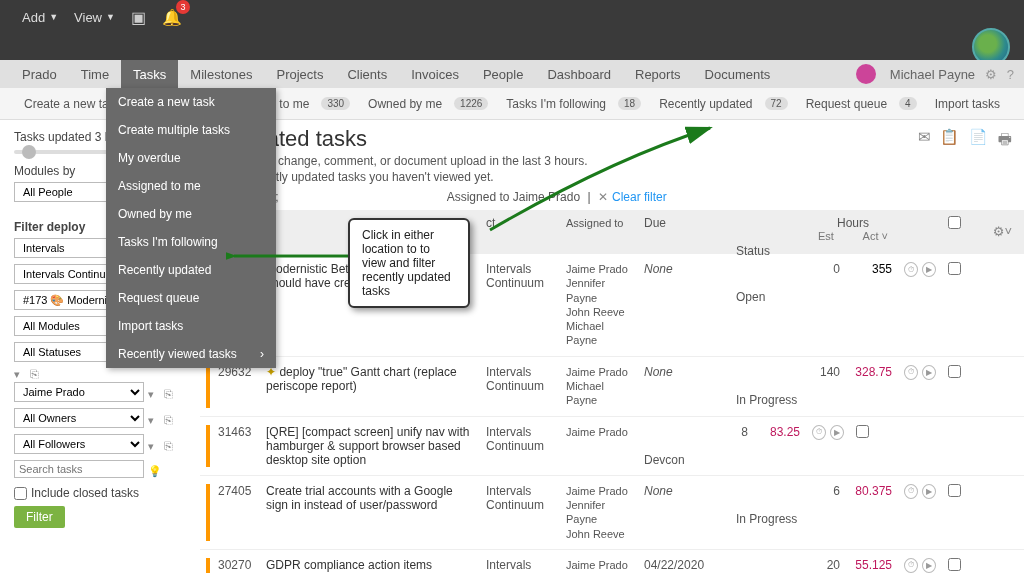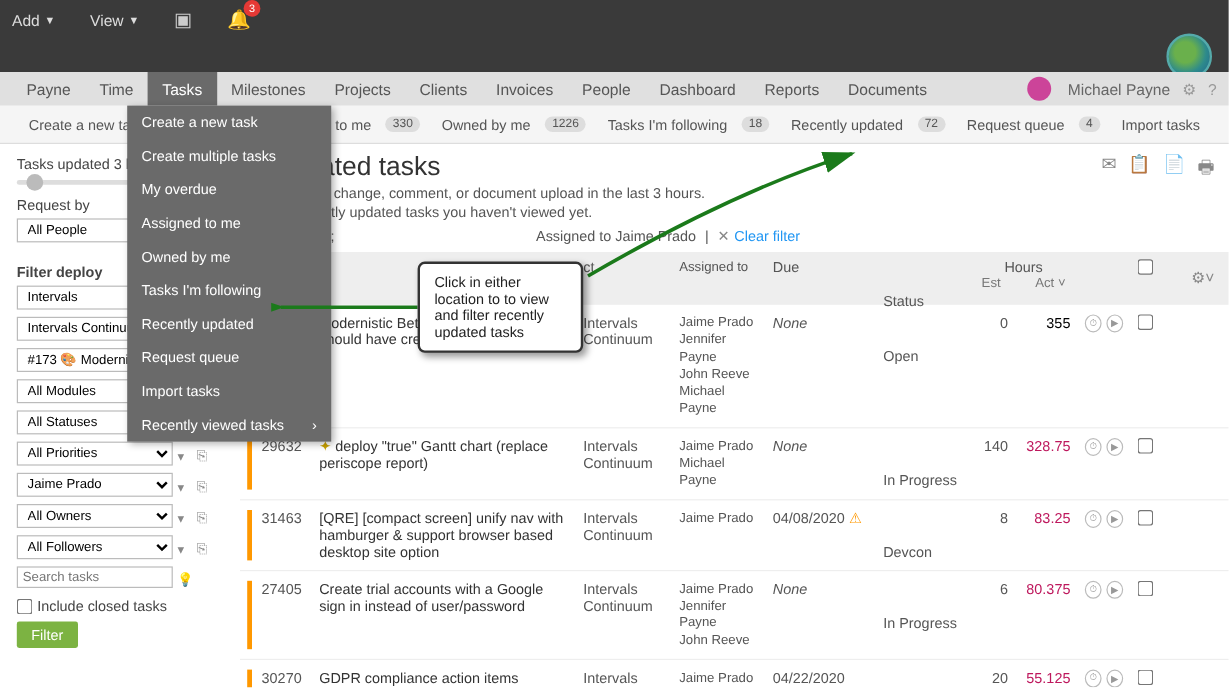--- a/index.html
+++ b/index.html
@@ -1,19 +1,19 @@
 <!DOCTYPE html>
 <html><head>
 <meta charset="utf-8">
 <style>
 * { margin: 0; padding: 0; box-sizing: border-box; font-family: "Segoe UI", Arial, sans-serif; }
 body { width: 1024px; height: 573px; overflow: hidden; background: #fff; position: relative; }
 
 
-.topbar { height: 60px; background: #3a3a3a; display: flex; align-items: flex-start; padding: 6px 10px; position: relative; gap: 13px; }
+.topbar { height: 60px; background: #3a3a3a; display: flex; align-items: flex-start; padding: 6px 22px; position: relative; }
 .topbar .item { color: #ddd; font-size: 13px; margin-right: 16px; cursor: pointer; display: flex; align-items: center; height: 22px; }
 .topbar .caret { margin-left: 4px; font-size: 9px; }
 .topbar .icon { color: #ccc; font-size: 16px; position: relative; }
 .badge-small { position: absolute; top: -6px; right: -8px; background: #e53935; color: #fff; border-radius: 50%; font-size: 9px; width: 14px; height: 14px; display: flex; align-items: center; justify-content: center; }
 .logo-circle { position: absolute; right: 14px; top: 28px; width: 38px; height: 38px; border-radius: 50%; background: radial-gradient(circle at 40% 40%, #6ab04c 30%, #2e8b8b 60%, #1e6091 100%); border: 2px solid #5aa; }
 
 
 .mainnav { height: 28px; background: #e0e0e0; display: flex; align-items: center; padding: 0 10px; font-size: 13px; position: relative; }
 .mainnav .nav-item { padding: 0 12px; color: #555; height: 28px; display: flex; align-items: center; cursor: pointer; }
 .mainnav .nav-item.active { background: #6a6a6a; color: #fff; }
@@ -72,21 +72,21 @@
 .c-act { width: 52px; text-align: right; }
 .c-icons { width: 44px; display: flex; gap: 4px; align-items: flex-start; color: #aaa; }
 .c-check { width: 24px; text-align: center; }
 .act-red { color: #be185d; }
 .bar-orange { background: #ff9800; width: 4px; align-self: stretch; }
 .play-icon, .clock-icon { width: 15px; height: 15px; border: 1px solid #bbb; border-radius: 50%; display: inline-flex; align-items: center; justify-content: center; font-size: 8px; color: #999; }
 .warn-icon { color: #ff9800; font-size: 12px; }
 .sparkle { color: #caa200; }
 
 
-.callout { position: absolute; left: 348px; top: 218px; background: #fff; border: 2px solid #333; border-radius: 6px; padding: 8px 12px; font-size: 12px; color: #222; z-index: 60; box-shadow: 3px 3px 6px rgba(0,0,0,0.4); width: 138px; }
+.callout { position: absolute; left: 348px; top: 218px; background: #fff; border: 2px solid #333; border-radius: 6px; padding: 8px 12px; font-size: 12px; color: #222; z-index: 60; box-shadow: 3px 3px 6px rgba(0,0,0,0.4); width: 122px; }
 
 
 .arrow { position: absolute; z-index: 55; pointer-events: none; }
 
 input[type=checkbox] { cursor: pointer; }
 </style>
 </head>
 <body>
 
 <div class="topbar">
@@ -97,21 +97,21 @@
   <div class="item">
       <span>View</span>
       <span class="caret">▼</span>
     </div>
   <div class="item icon">▣</div>
   <div class="item icon">🔔<span class="badge-small">3</span></div>
   <div class="logo-circle"></div>
 </div>
 
 <div class="mainnav">
-  <div class="nav-item">Payne</div>
+  <div class="nav-item">Prado</div>
   <div class="nav-item">Time</div>
   <div class="nav-item active">Tasks</div>
   <div class="nav-item">Milestones</div>
   <div class="nav-item">Projects</div>
   <div class="nav-item">Clients</div>
   <div class="nav-item">Invoices</div>
   <div class="nav-item">People</div>
   <div class="nav-item">Dashboard</div>
   <div class="nav-item">Reports</div>
   <div class="nav-item">Documents</div>
@@ -156,21 +156,21 @@
       <span>›</span>
     </div>
 </div>
 
 <div class="content">
   <div class="sidebar">
     <div class="label">Tasks updated 3 l</div>
     <div class="slider">
         <div class="knob"></div>
       </div>
-    <div class="label">Request by</div>
+    <div class="label">Modules by</div>
     <select><option>All People</option></select>
     <div style="height:14px"></div>
     <div class="label" style="font-weight:bold">Filter deploy</div>
     <div id="filter-selects">
         <div class="row">
           <select><option>Intervals</option></select>
           <span class="mini">▾</span>
           <span class="mini">⎘</span>
         </div>
         <div class="row">
@@ -187,21 +187,20 @@
           <select><option>All Modules</option></select>
           <span class="mini">▾</span>
           <span class="mini">⎘</span>
         </div>
         <div class="row">
           <select><option>All Statuses</option></select>
           <span class="mini">▾</span>
           <span class="mini">⎘</span>
         </div>
         <div class="row">
-          <select><option>All Priorities</option></select>
           <span class="mini">▾</span>
           <span class="mini">⎘</span>
         </div>
         <div class="row">
           <select><option>Jaime Prado</option></select>
           <span class="mini">▾</span>
           <span class="mini">⎘</span>
         </div>
         <div class="row">
           <select><option>All Owners</option></select>
@@ -295,21 +294,20 @@
             <div class="cell c-check"><input type="checkbox" style=""></div>
           </div>
           <div class="tr">
             <div class="cell c-bar">
               <div class="bar-orange" style="height: 100%;"></div>
             </div>
             <div class="cell c-id">31463</div>
             <div class="cell c-title">[QRE] [compact screen] unify nav with hamburger &amp; support browser based desktop site option</div>
             <div class="cell c-project">Intervals Continuum</div>
             <div class="cell c-assigned">Jaime Prado</div>
-            <div class="cell c-due" style="font-style: normal;">04/08/2020 <span class="warn-icon">⚠</span></div>
             <div class="cell c-status">Devcon</div>
             <div class="cell c-est">8</div>
             <div class="cell c-act act-red">83.25</div>
             <div class="cell c-icons">
               <span class="clock-icon">⏱</span>
               <span class="play-icon">▶</span>
             </div>
             <div class="cell c-check"><input type="checkbox" style=""></div>
           </div>
           <div class="tr">

